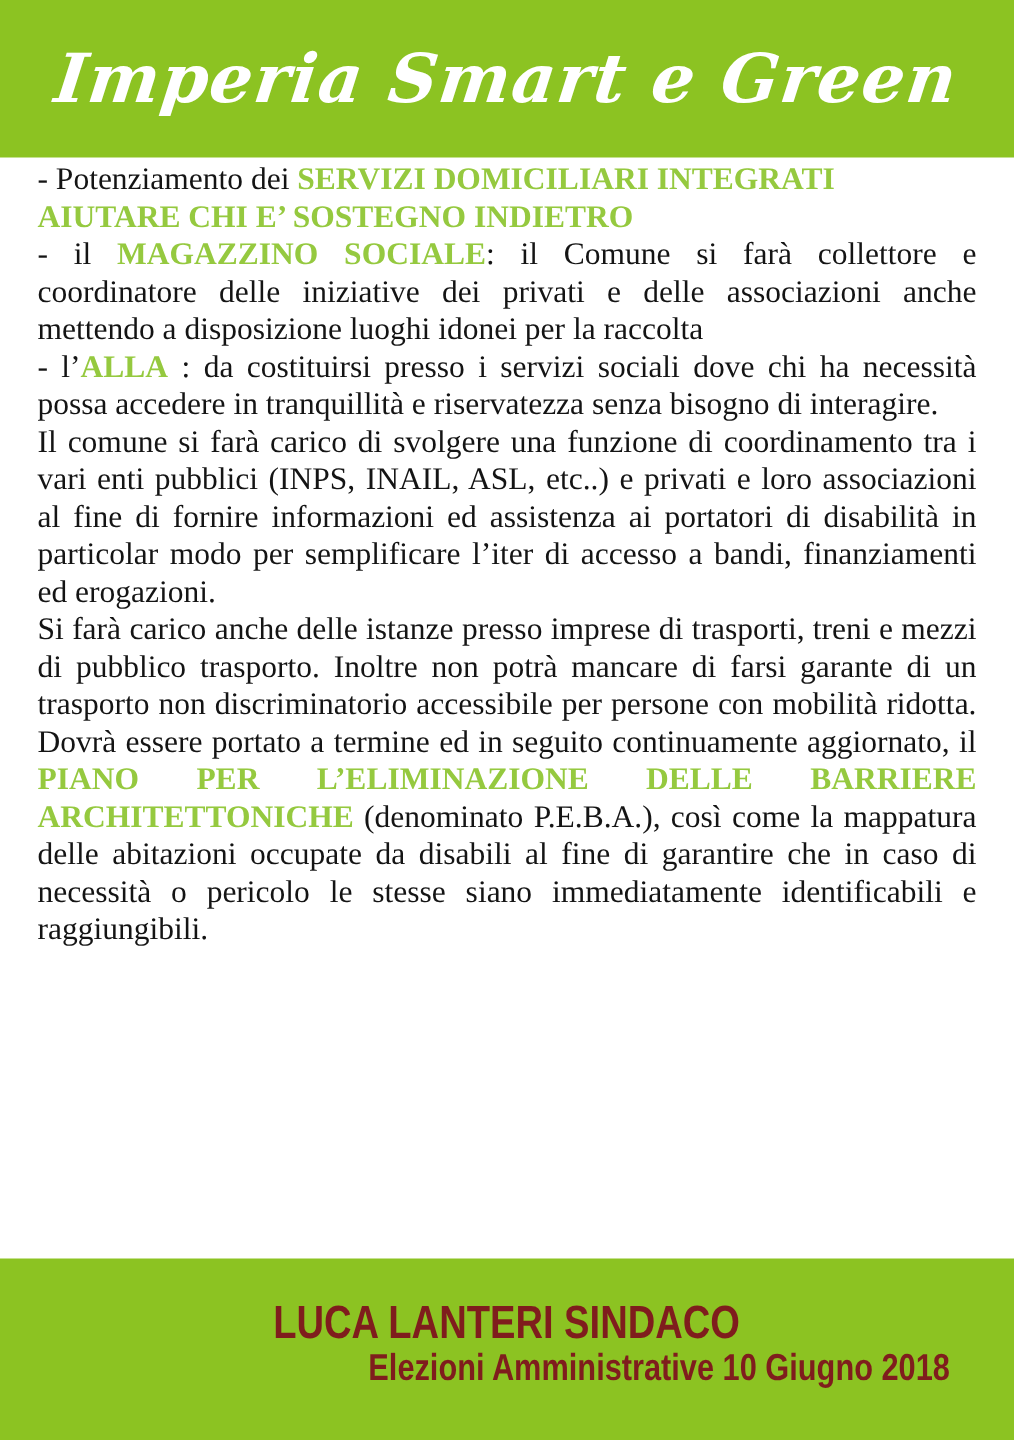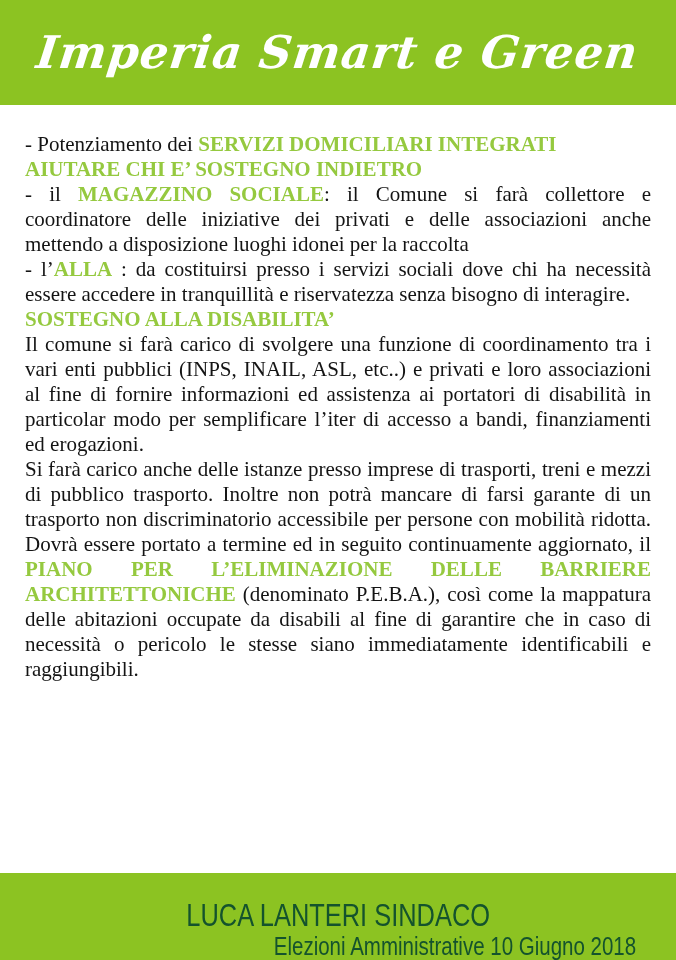--- a/index.html
+++ b/index.html
@@ -35,41 +35,41 @@
     font-weight: 700;
     font-size: 45px;
     letter-spacing: 1px;
     transform: skewX(-7deg);
     white-space: nowrap;
   }
 
   
   .doc-body {
     position: absolute;
-    top: 132px; left: 25px;
+    top: 107px; left: 25px;
     width: 626px;
     color: var(--ink);
     font-size: 21px;
     line-height: 25px;
     text-align: justify;
   }
   .doc-body p { margin: 0; }
   .seg-n { color: var(--ink); }
   .seg-g { color: var(--text-green); font-weight: bold; }
   .heading { text-align: left; }
 
   
   .band-bottom {
     position: absolute; bottom: 0; left: 0; right: 0;
-    height: 87px;
+    height: 121px;
     background: var(--green);
-    color: #14532d;
+    color: #7f1d1d;
     text-align: center;
     font-family: "Liberation Sans", sans-serif;
-    font-weight: 400;
+    font-weight: 700;
   }
   .footer-line1 {
     display: inline-block;
     margin-top: 27px;
     font-size: 31px;
     line-height: 32px;
     transform: scaleX(0.82);
     transform-origin: center;
     white-space: nowrap;
   }
@@ -92,22 +92,21 @@
 <div class="page">
 
   <div class="band-top">
     <div class="script-title">Imperia Smart e Green</div>
   </div>
 
   <div class="doc-body">
       <p class="para"><span class="seg-n">- Potenziamento dei </span><span class="seg-g">SERVIZI DOMICILIARI INTEGRATI</span></p>
       <p class="heading"><span class="seg-g">AIUTARE CHI E’ SOSTEGNO INDIETRO</span></p>
       <p class="para"><span class="seg-n">- il </span><span class="seg-g">MAGAZZINO SOCIALE</span><span class="seg-n">: il Comune si farà collettore e coordinatore delle iniziative dei privati e delle associazioni anche mettendo a disposizione luoghi idonei per la raccolta</span></p>
-      <p class="para"><span class="seg-n">- l’</span><span class="seg-g">ALLA</span><span class="seg-n"> : da costituirsi presso i servizi sociali dove chi ha necessità essere accedere in tranquillità e riservatezza senza bisogno di interagire.</span></p>
-      <p class="heading"><span class="seg-g">SOSTEGNO ALLA DISABILITA’</span></p>
+      <p class="para"><span class="seg-n">- l’</span><span class="seg-g">ALLA</span><span class="seg-n"> : da costituirsi presso i servizi sociali dove chi ha necessità possa accedere in tranquillità e riservatezza senza bisogno di interagire.</span></p>
       <p class="para"><span class="seg-n">Il comune si farà carico di svolgere una funzione di coordinamento tra i vari enti pubblici (INPS, INAIL, ASL, etc..) e privati e loro associazioni al fine di fornire informazioni ed assistenza ai portatori di disabilità in particolar modo per semplificare l’iter di accesso a bandi, finanziamenti ed erogazioni.</span></p>
       <p class="para"><span class="seg-n">Si farà carico anche delle istanze presso imprese di trasporti, treni e mezzi di pubblico trasporto. Inoltre non potrà  mancare di farsi garante di un trasporto non discriminatorio accessibile per persone con mobilità ridotta. Dovrà essere portato a termine ed in seguito continuamente aggiornato, il </span><span class="seg-g">PIANO PER L’ELIMINAZIONE DELLE BARRIERE ARCHITETTONICHE</span><span class="seg-n"> (denominato P.E.B.A.), così come la mappatura delle abitazioni occupate da disabili al fine di garantire che in caso di necessità o pericolo le stesse siano immediatamente identificabili e raggiungibili.</span></p>
     </div>
 
   <div class="band-bottom">
     <span class="footer-line1">LUCA LANTERI SINDACO</span>
     <span class="footer-line2">
       <span>Elezioni Amministrative 10 Giugno 2018</span>
     </span>
   </div>

